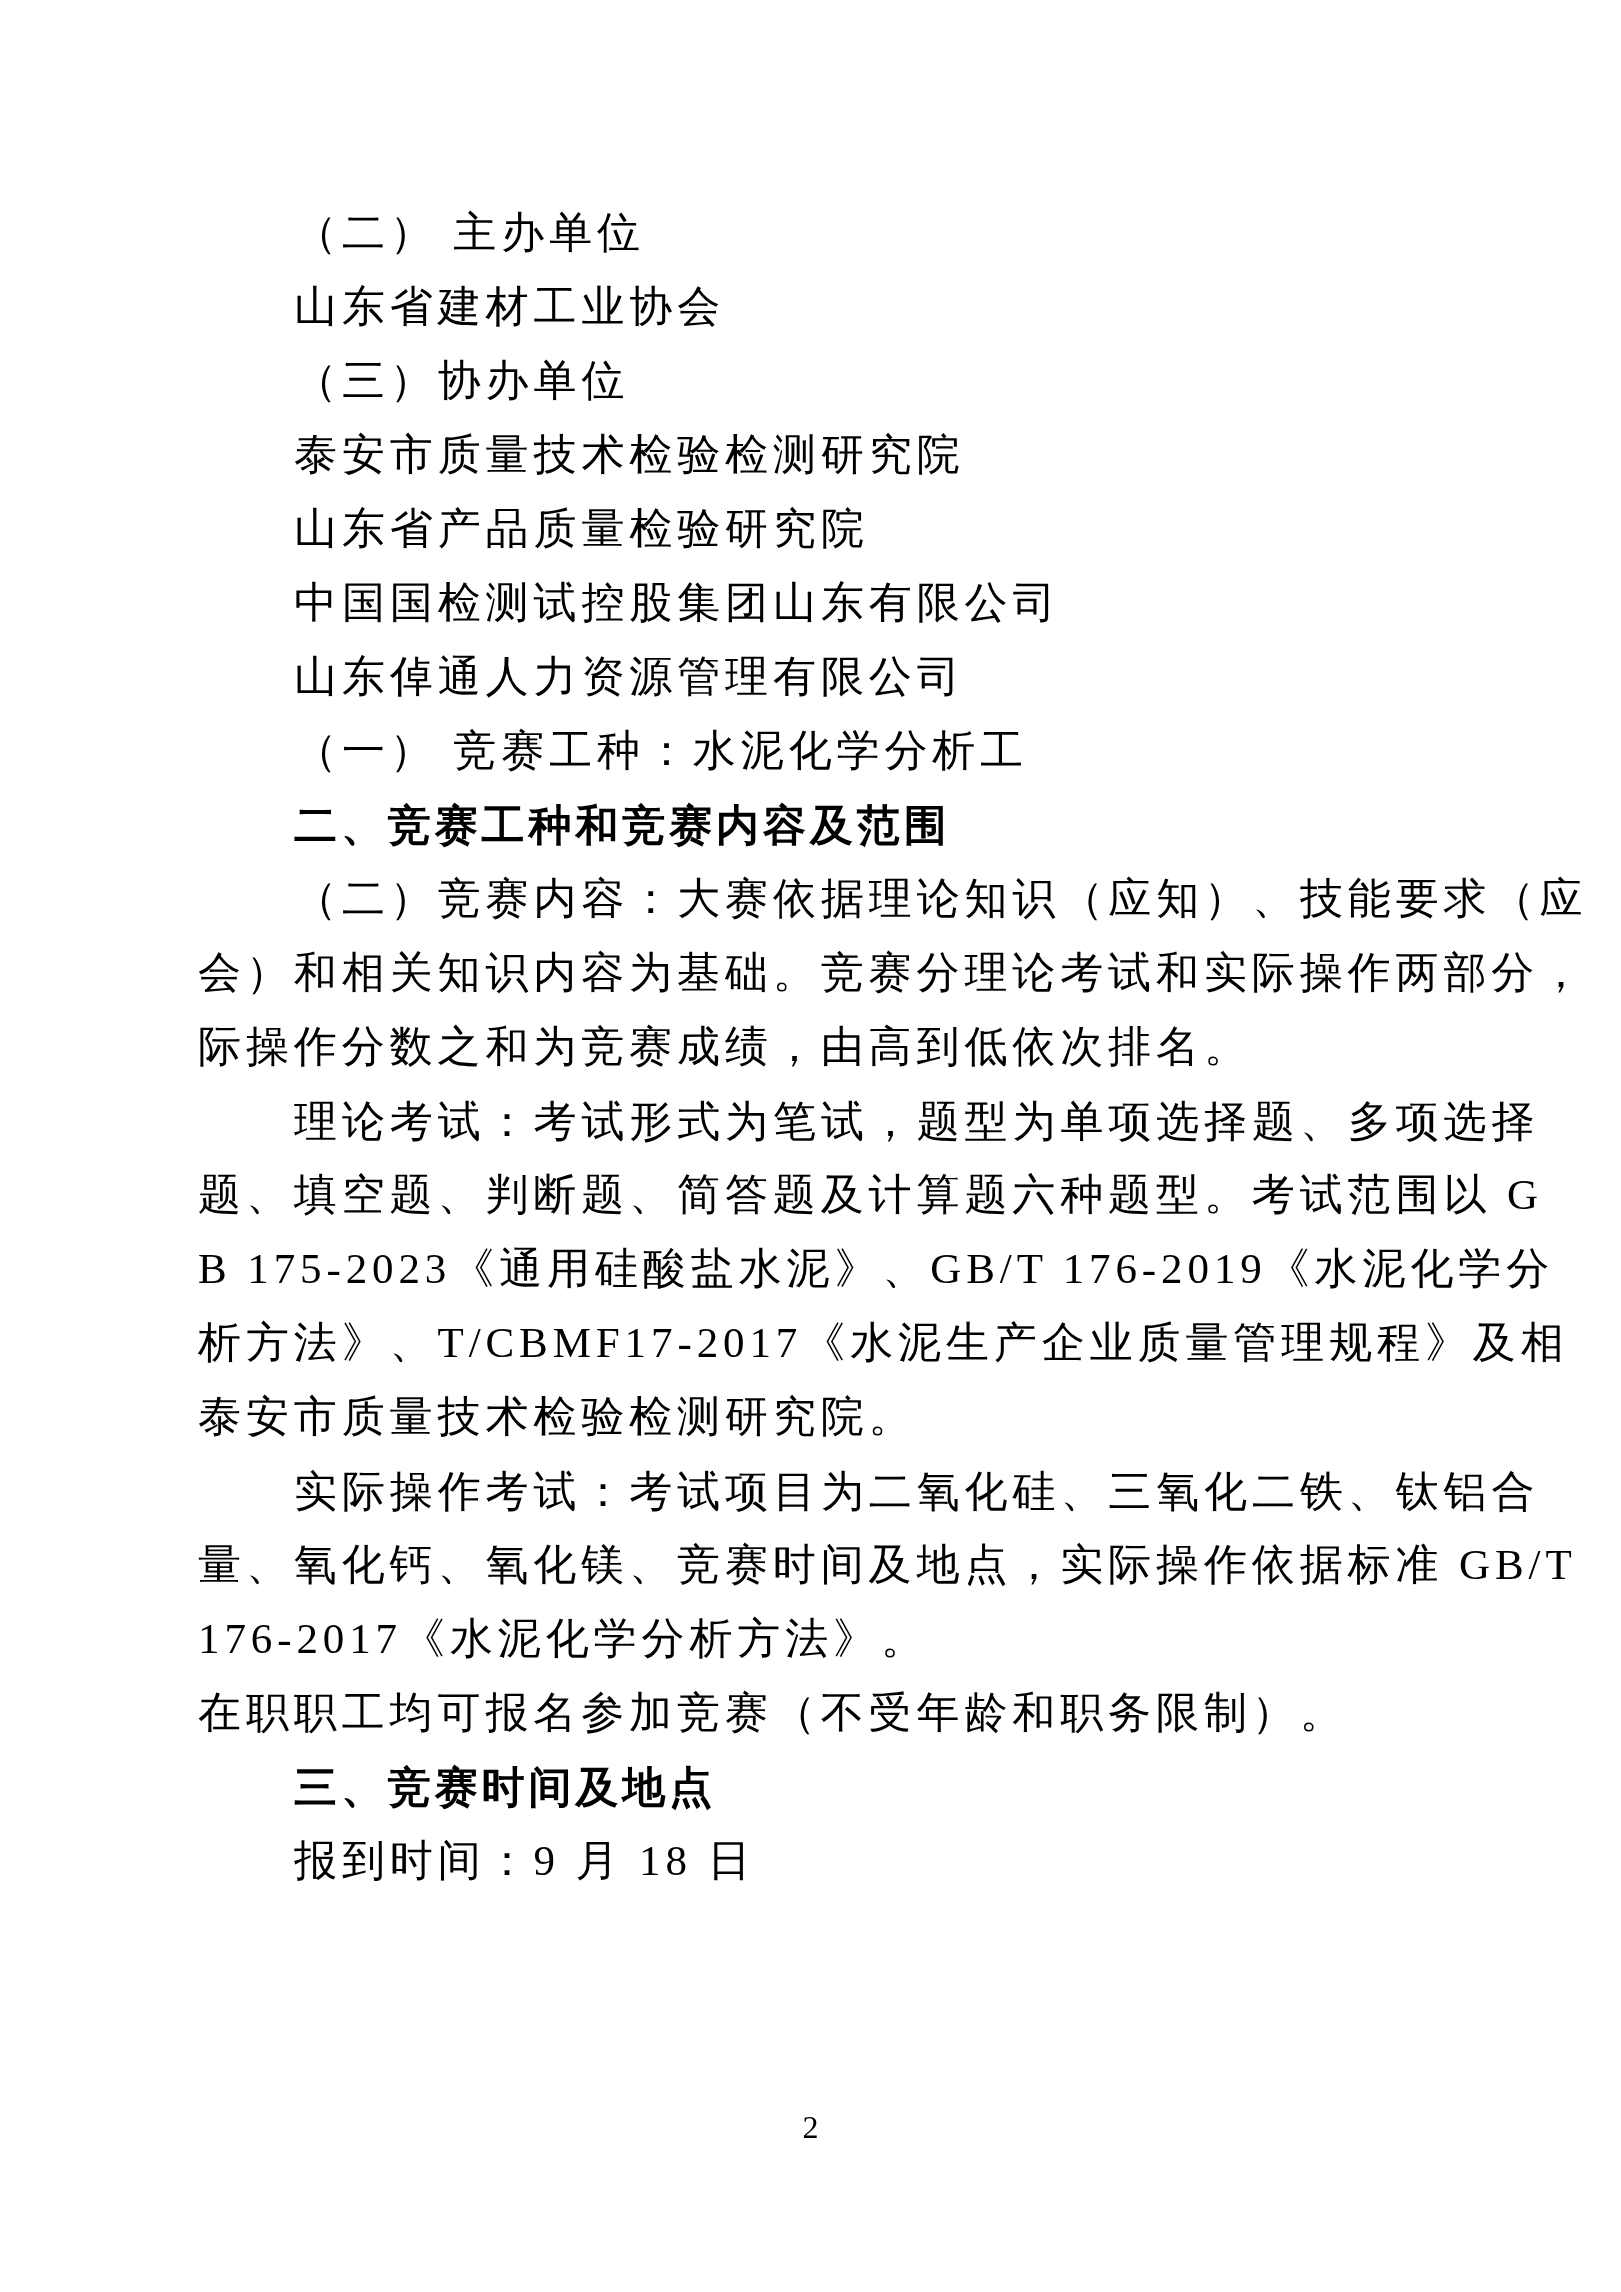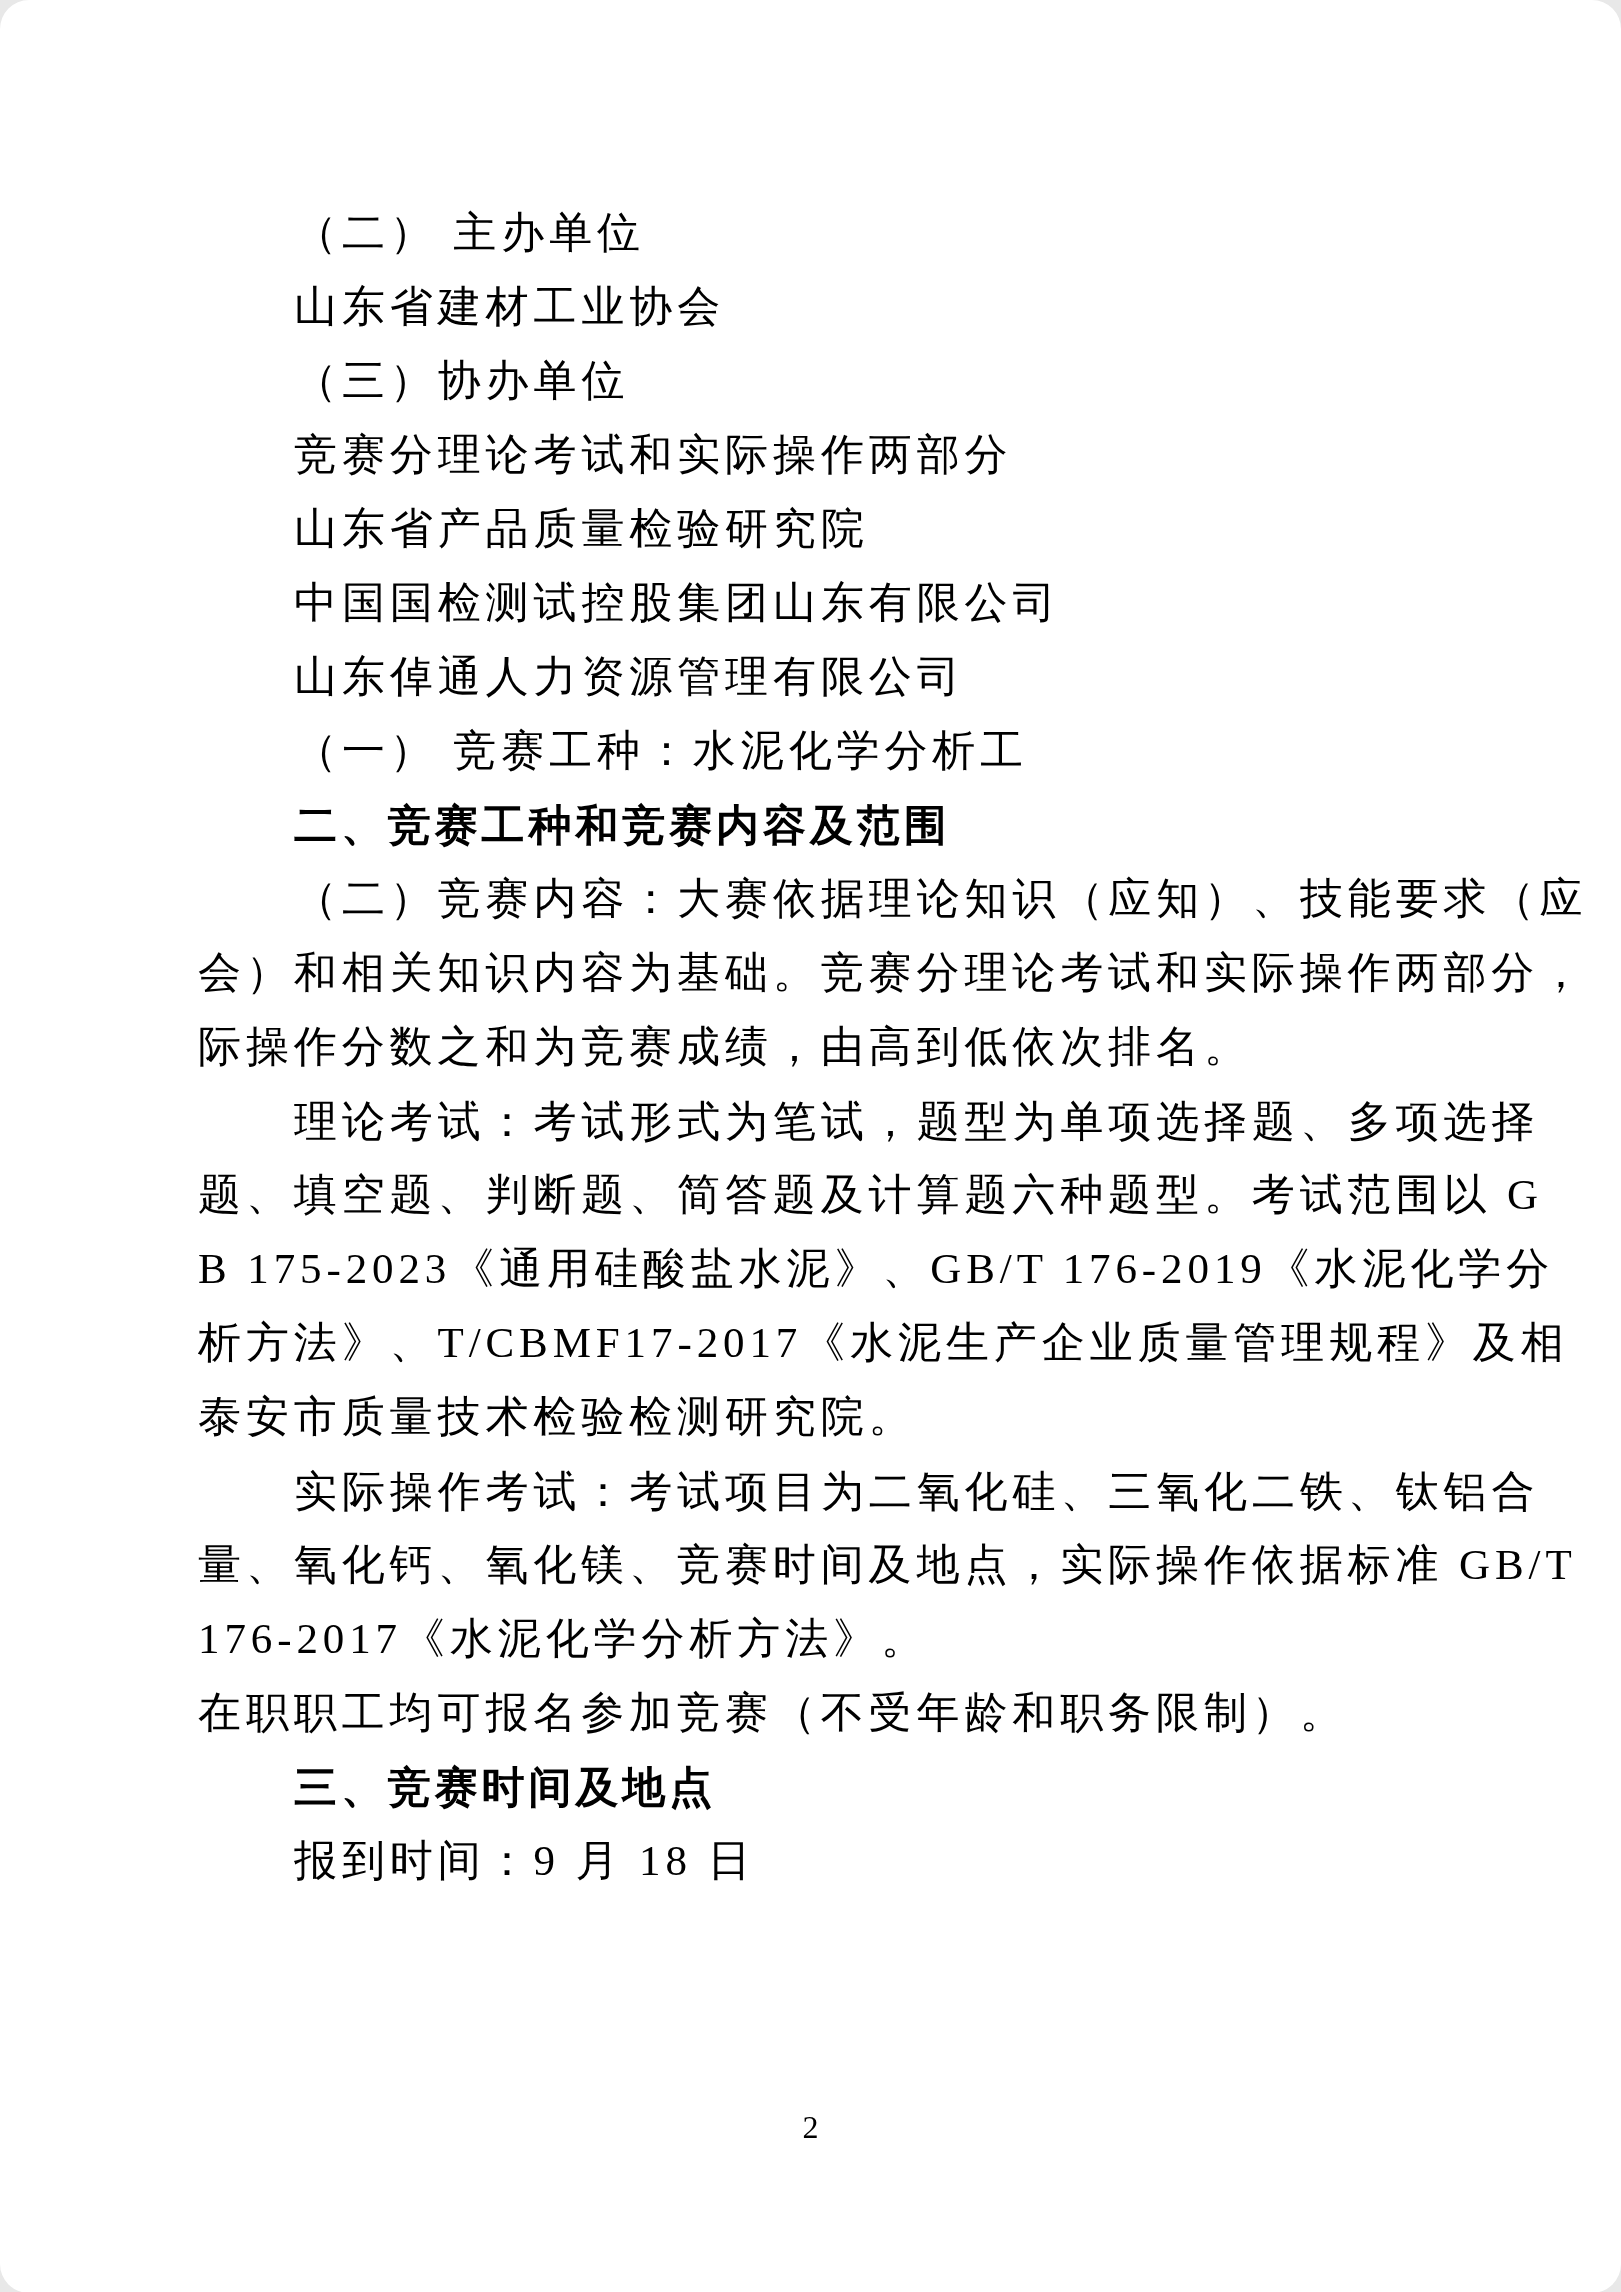--- a/index.html
+++ b/index.html
@@ -9,21 +9,20 @@
   }
   .page {
     position: relative;
     width: 1621px;
     height: 2293px;
     margin: 0 auto;
     background: #ffffff;
     font-family: "Liberation Serif", serif;
     color: #000000;
     overflow: hidden;
-    border-radius: 29px;
   }
   .doc-body {
     position: absolute;
     left: 198px;
     top: 196px;
     width: 1264px;
   }
   .line {
     height: 74px;
     line-height: 74px;
@@ -56,21 +55,21 @@
   }
 </style>
 </head>
 <body>
 
 <div class="page">
   <div class="doc-body" id="doc-body">
       <div class="line indent"><span>（二） 主办单位</span></div>
       <div class="line indent"><span>山东省建材工业协会</span></div>
       <div class="line indent"><span>（三）协办单位</span></div>
-      <div class="line indent"><span>竞赛分理论考试和实际操作两部分</span></div>
+      <div class="line indent"><span>泰安市质量技术检验检测研究院</span></div>
       <div class="line indent"><span>山东省产品质量检验研究院</span></div>
       <div class="line indent"><span>中国国检测试控股集团山东有限公司</span></div>
       <div class="line indent"><span>山东倬通人力资源管理有限公司</span></div>
       <div class="line indent"><span>（一） 竞赛工种：水泥化学分析工</span></div>
       <div class="line indent heading"><span>二、竞赛工种和竞赛内容及范围</span></div>
       <div class="line indent"><span>（二）竞赛内容：大赛依据理论知识（应知）、技能要求（应</span></div>
       <div class="line"><span>会）和相关知识内容为基础。竞赛分理论考试和实际操作两部分，</span></div>
       <div class="line"><span>际操作分数之和为竞赛成绩，由高到低依次排名。</span></div>
       <div class="line indent"><span class="bold-run">理论考试：</span><span>考试形式为笔试，题型为单项选择题、多项选择</span></div>
       <div class="line"><span>题、填空题、判断题、简答题及计算题六种题型。考试范围以 G</span></div>

